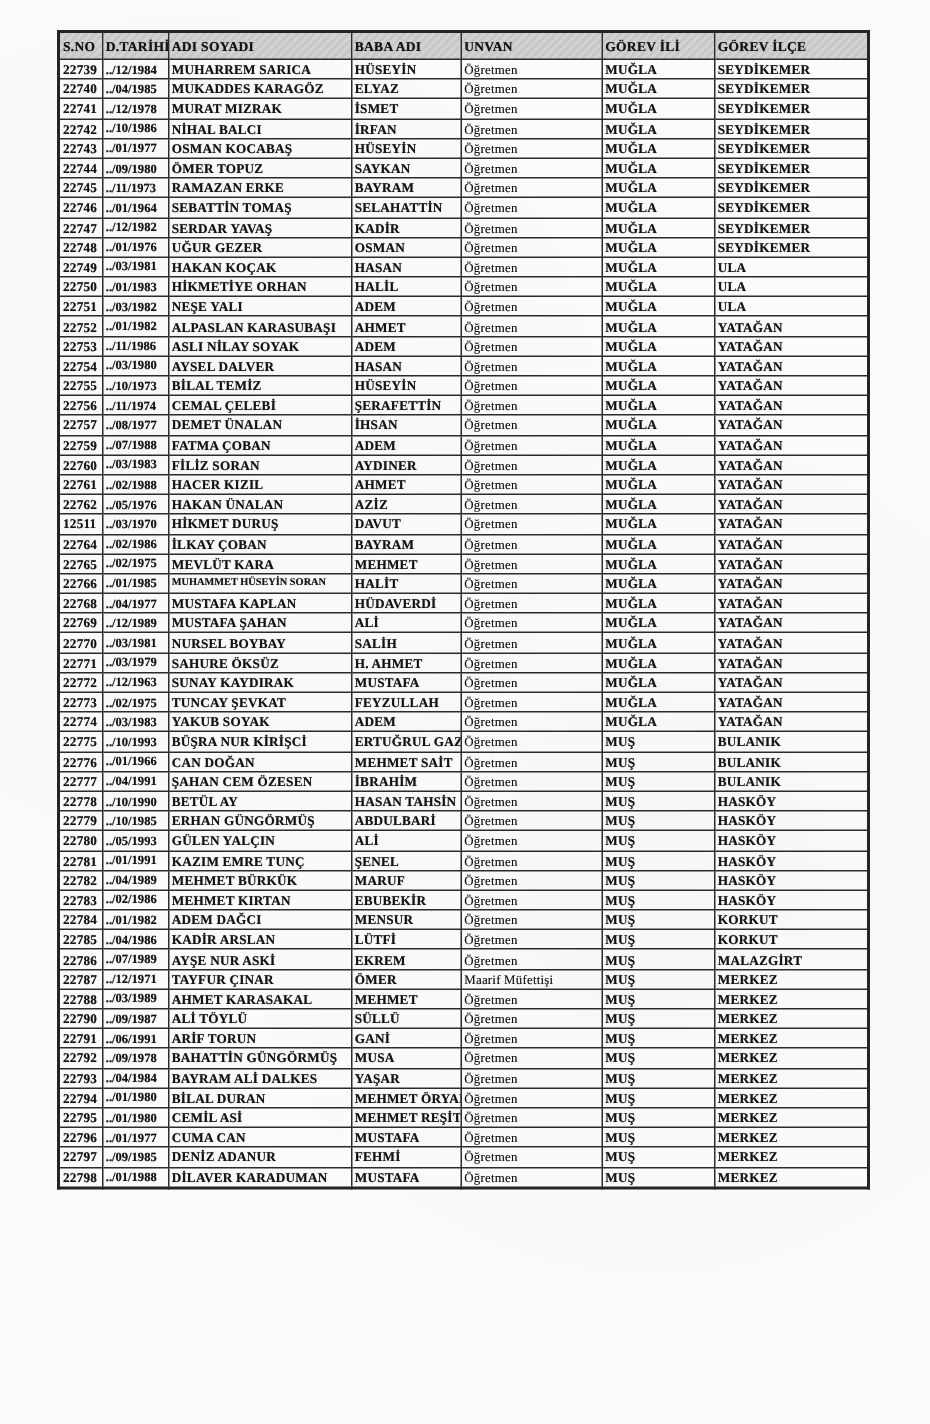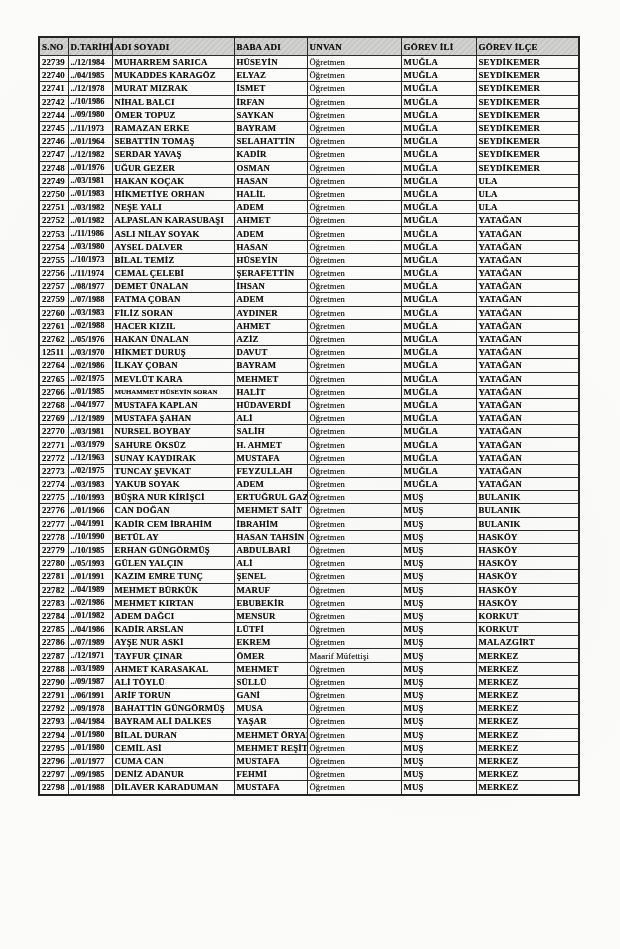--- a/index.html
+++ b/index.html
@@ -13,21 +13,21 @@
   }
   .page{
     position:absolute;inset:0;
     background:
       radial-gradient(circle at 20% 30%, rgba(0,0,0,0.012), transparent 40%),
       radial-gradient(circle at 70% 60%, rgba(0,0,0,0.015), transparent 45%),
       #fbfbf9;
   }
   table.roster{
     position:absolute;
-    left:38px;top:36px;
+    left:38px;top:20px;
     width:540px;
     border-collapse:collapse;
     table-layout:fixed;
   }
   table.roster, table.roster th, table.roster td{
     border:1px solid #2b2b2b;
   }
   table.roster{border:2px solid #242424;}
   thead th{
     background:repeating-linear-gradient(135deg,#c7c7c7 0 2px,#d3d3d3 2px 4px);
@@ -115,20 +115,29 @@
         <tr>
           <td class="c0">22742</td>
           <td class="c1">../10/1986</td>
           <td class="c2">NİHAL BALCI</td>
           <td class="c3">İRFAN</td>
           <td class="c4">Öğretmen</td>
           <td class="c5">MUĞLA</td>
           <td class="c6">SEYDİKEMER</td>
         </tr>
         <tr>
+          <td class="c0">22743</td>
+          <td class="c1">../01/1977</td>
+          <td class="c2">OSMAN KOCABAŞ</td>
+          <td class="c3">HÜSEYİN</td>
+          <td class="c4">Öğretmen</td>
+          <td class="c5">MUĞLA</td>
+          <td class="c6">SEYDİKEMER</td>
+        </tr>
+        <tr>
           <td class="c0">22744</td>
           <td class="c1">../09/1980</td>
           <td class="c2">ÖMER TOPUZ</td>
           <td class="c3">SAYKAN</td>
           <td class="c4">Öğretmen</td>
           <td class="c5">MUĞLA</td>
           <td class="c6">SEYDİKEMER</td>
         </tr>
         <tr>
           <td class="c0">22745</td>
@@ -396,21 +405,21 @@
           <td class="c1">../01/1966</td>
           <td class="c2">CAN DOĞAN</td>
           <td class="c3">MEHMET SAİT</td>
           <td class="c4">Öğretmen</td>
           <td class="c5">MUŞ</td>
           <td class="c6">BULANIK</td>
         </tr>
         <tr>
           <td class="c0">22777</td>
           <td class="c1">../04/1991</td>
-          <td class="c2">KADİR CEM İBRAHİM</td>
+          <td class="c2">ŞAHAN CEM ÖZESEN</td>
           <td class="c3">İBRAHİM</td>
           <td class="c4">Öğretmen</td>
           <td class="c5">MUŞ</td>
           <td class="c6">BULANIK</td>
         </tr>
         <tr>
           <td class="c0">22778</td>
           <td class="c1">../10/1990</td>
           <td class="c2">BETÜL AY</td>
           <td class="c3">HASAN TAHSİN</td>

